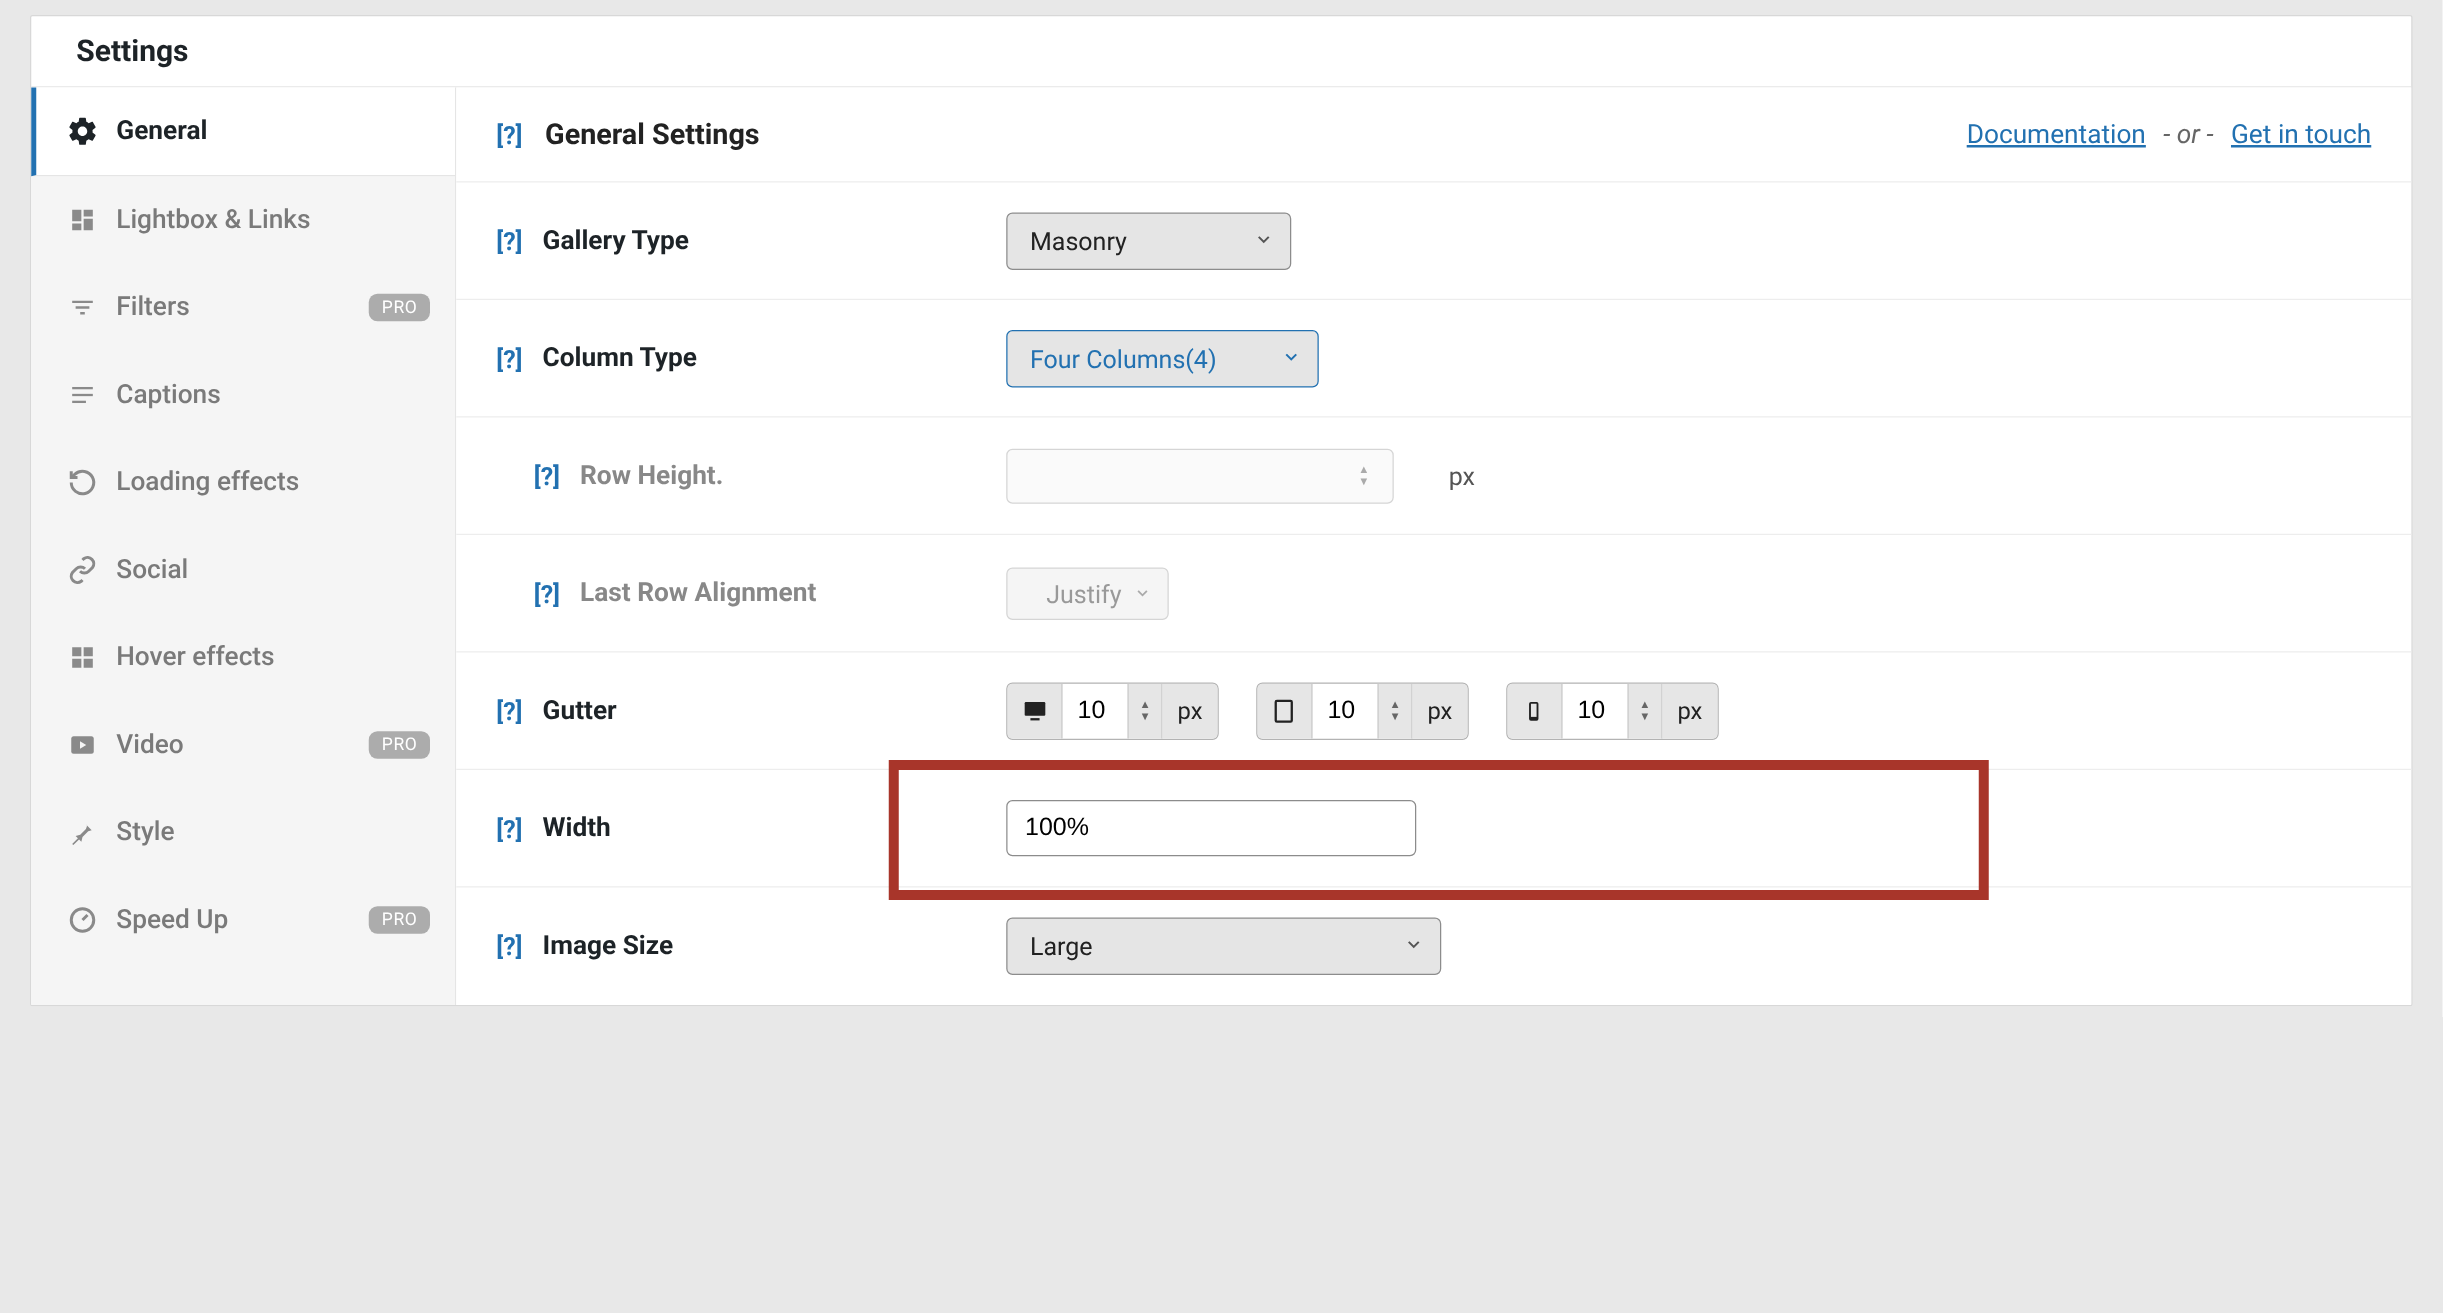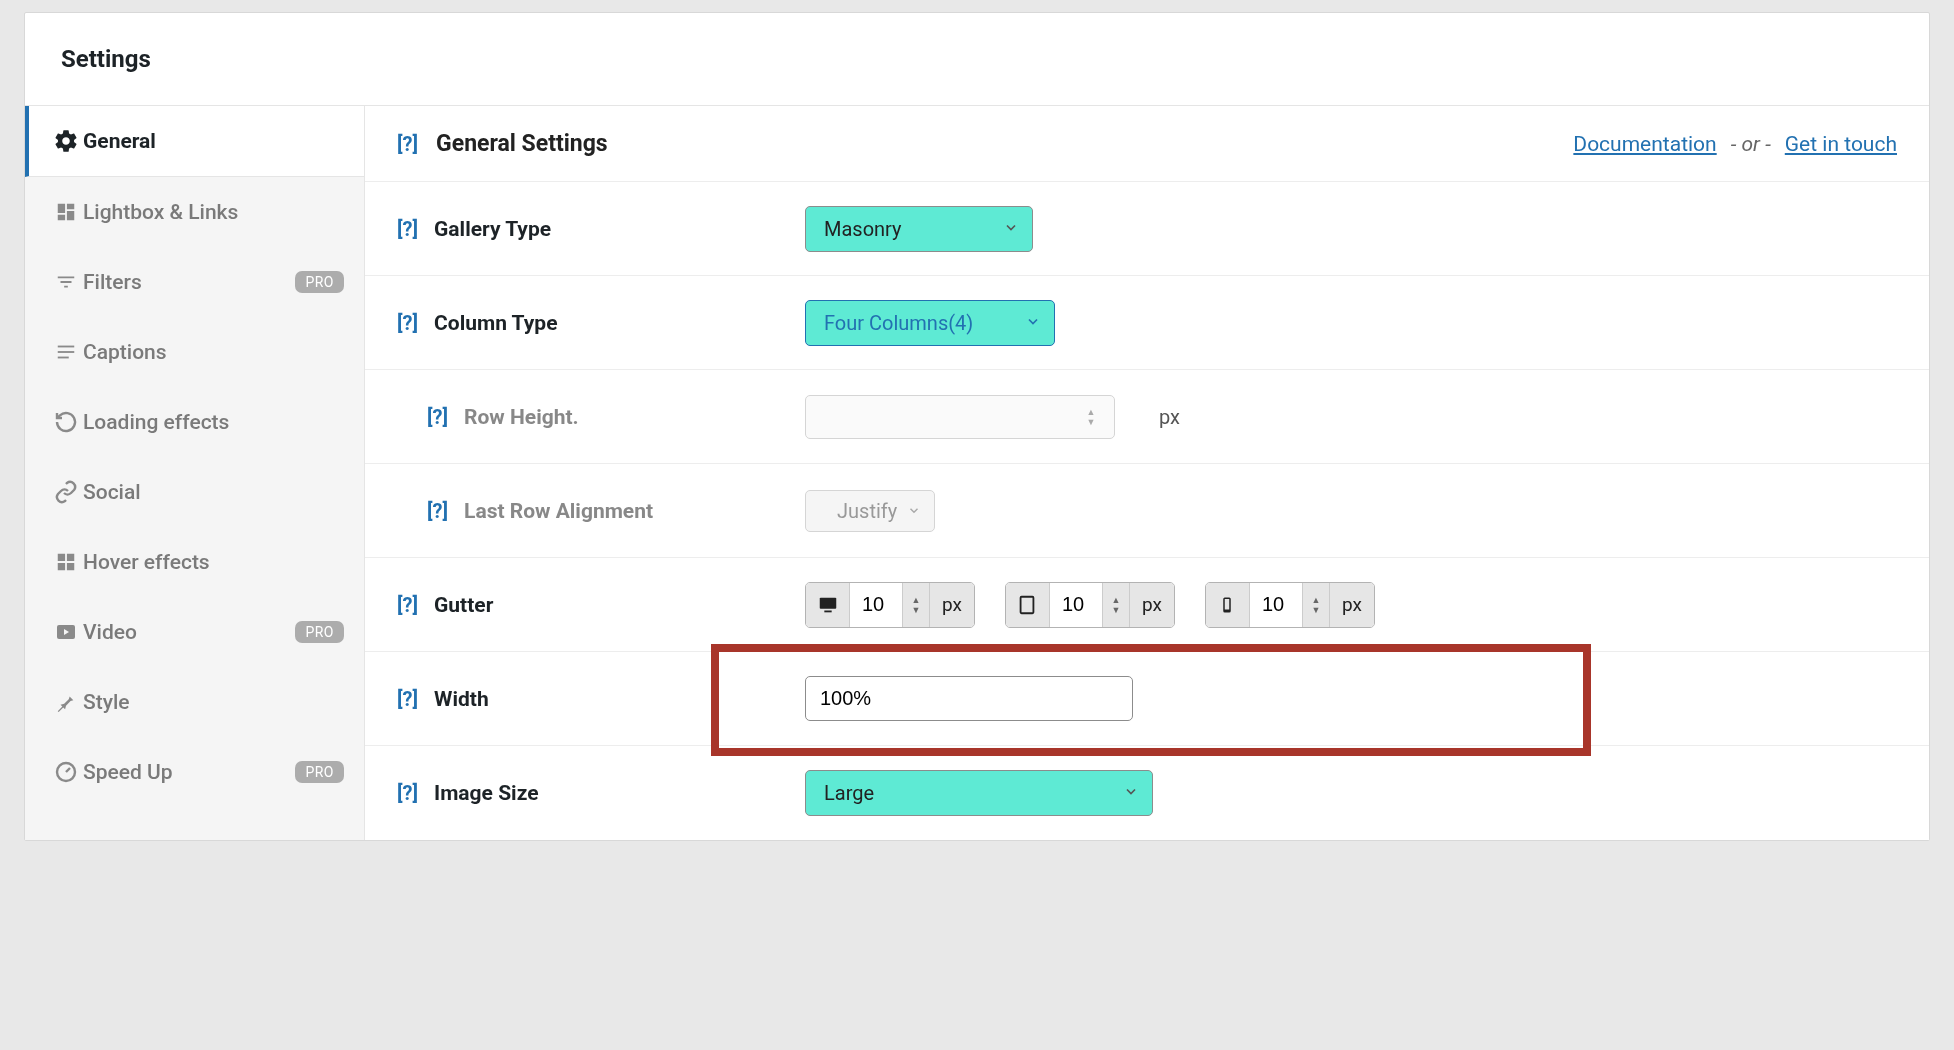--- a/index.html
+++ b/index.html
@@ -9,41 +9,41 @@
   color: #222;
   font-size: 19px;
 }
 .app {
   background: #fff;
   margin: 12px 24px 0 24px;
   border: 1px solid #d8d8d8;
   border-radius: 2px;
 }
 .header {
-  padding: 32px 36px;
+  padding: 14px 36px;
   border-bottom: 1px solid #e5e5e5;
 }
 .header h1 {
   font-size: 24px;
   font-weight: 700;
   color: #1d2327;
 }
 .content {
   display: flex;
 }
 .sidebar {
   width: 340px;
   background: #f5f5f5;
   border-right: 1px solid #e5e5e5;
 }
 .side-item {
   display: flex;
   align-items: center;
   padding: 22px 20px 22px 28px;
-  gap: 4px;
+  gap: 14px;
   cursor: pointer;
   font-size: 21px;
   color: #7a7a7a;
   font-weight: 500;
 }
 .side-item.active {
   background: #fff;
   color: #1d2327;
   border-left: 4px solid #2271b1;
   border-bottom: 1px solid #e5e5e5;
@@ -109,21 +109,21 @@
 }
 .row-label-text { font-size: 21px; font-weight: 700; color: #1d2327; }
 .row-control { flex: 1; display: flex; align-items: center; gap: 30px; }
 .select-wrap {
   position: relative;
   display: inline-block;
 }
 .select {
   appearance: none;
   border: 1px solid #8c8c8c;
-  background: #5eead4;
+  background: #e5e5e5;
   border-radius: 5px;
   padding: 10px 44px 10px 18px;
   font-size: 20px;
   color: #222;
   min-width: 228px;
   cursor: pointer;
 }
 .select.blue { border-color: #2271b1; color: #2271b1; min-width: 250px; }
 .select.wide { min-width: 348px; }
 .select.disabled {

